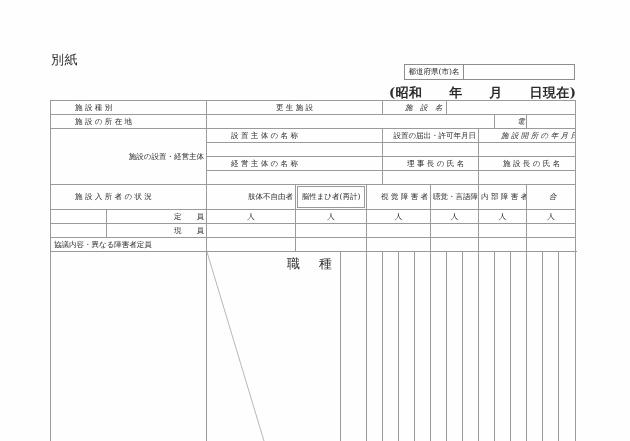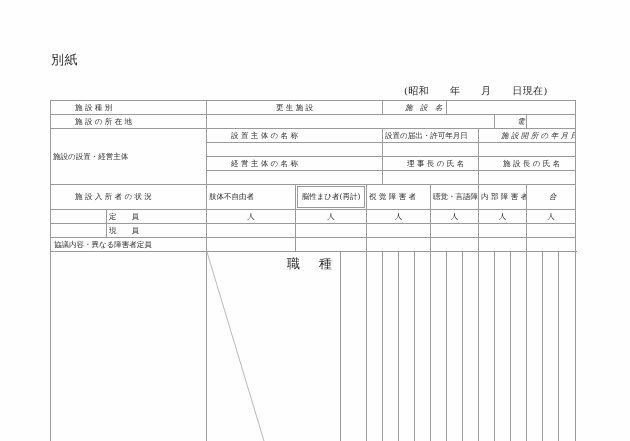--- a/index.html
+++ b/index.html
@@ -59,25 +59,26 @@
     display: flex;
     align-items: center;
     justify-content: center;
     white-space: nowrap;
   }
   .pref-value {
     flex: 1;
   }
   .asof {
     position: absolute;
-    left: 404px;
+    left: 389px;
     top: 84px;
-    font-size: 10px;
+    font-size: 13px;
     white-space: nowrap;
     letter-spacing: 0.4px;
+    font-weight: bold;
   }
 
   
   .tbl-wrap {
     position: absolute;
     left: 50px;
     top: 100px;
     width: 525px;
   }
   table.form {
@@ -96,21 +97,21 @@
   }
   
   .spread {
     display: flex;
     justify-content: space-between;
     padding: 0 5px;
     white-space: nowrap;
     margin-left: 17px;
   }
   .spread.tight { padding: 0 3px; font-style: italic; }
-  .ctr { text-align: left; white-space: nowrap; }
+  .ctr { text-align: right; white-space: nowrap; }
   .lft { text-align: left; white-space: nowrap; margin-top: 6px; }
   .rgt { text-align: center; white-space: nowrap; padding-right: 4px; }
   .blank { }
   .inset-cell {
     border: 1px solid #9a9a9a !important;
     box-sizing: border-box;
     height: 22px;
     display: flex;
     flex-direction: row;
     align-items: center;
@@ -165,20 +166,24 @@
   }
   .row-tall td { height: 16px; }
 </style>
 </head>
 <body>
 
 <div class="page">
 
   <div class="besshi">別紙</div>
 
+  <div class="pref-box">
+    <div class="pref-label">都道府県(市)名</div>
+    <div class="pref-value"></div>
+  </div>
   <div class="asof">(昭和　　年　　月　　日現在)</div>
 
   <div class="tbl-wrap">
     <table class="form">
       <colgroup>
         <col style="width:56px">
           <col style="width:40px">
           <col style="width:60px">
         <col style="width:49px">
           <col style="width:40px">

